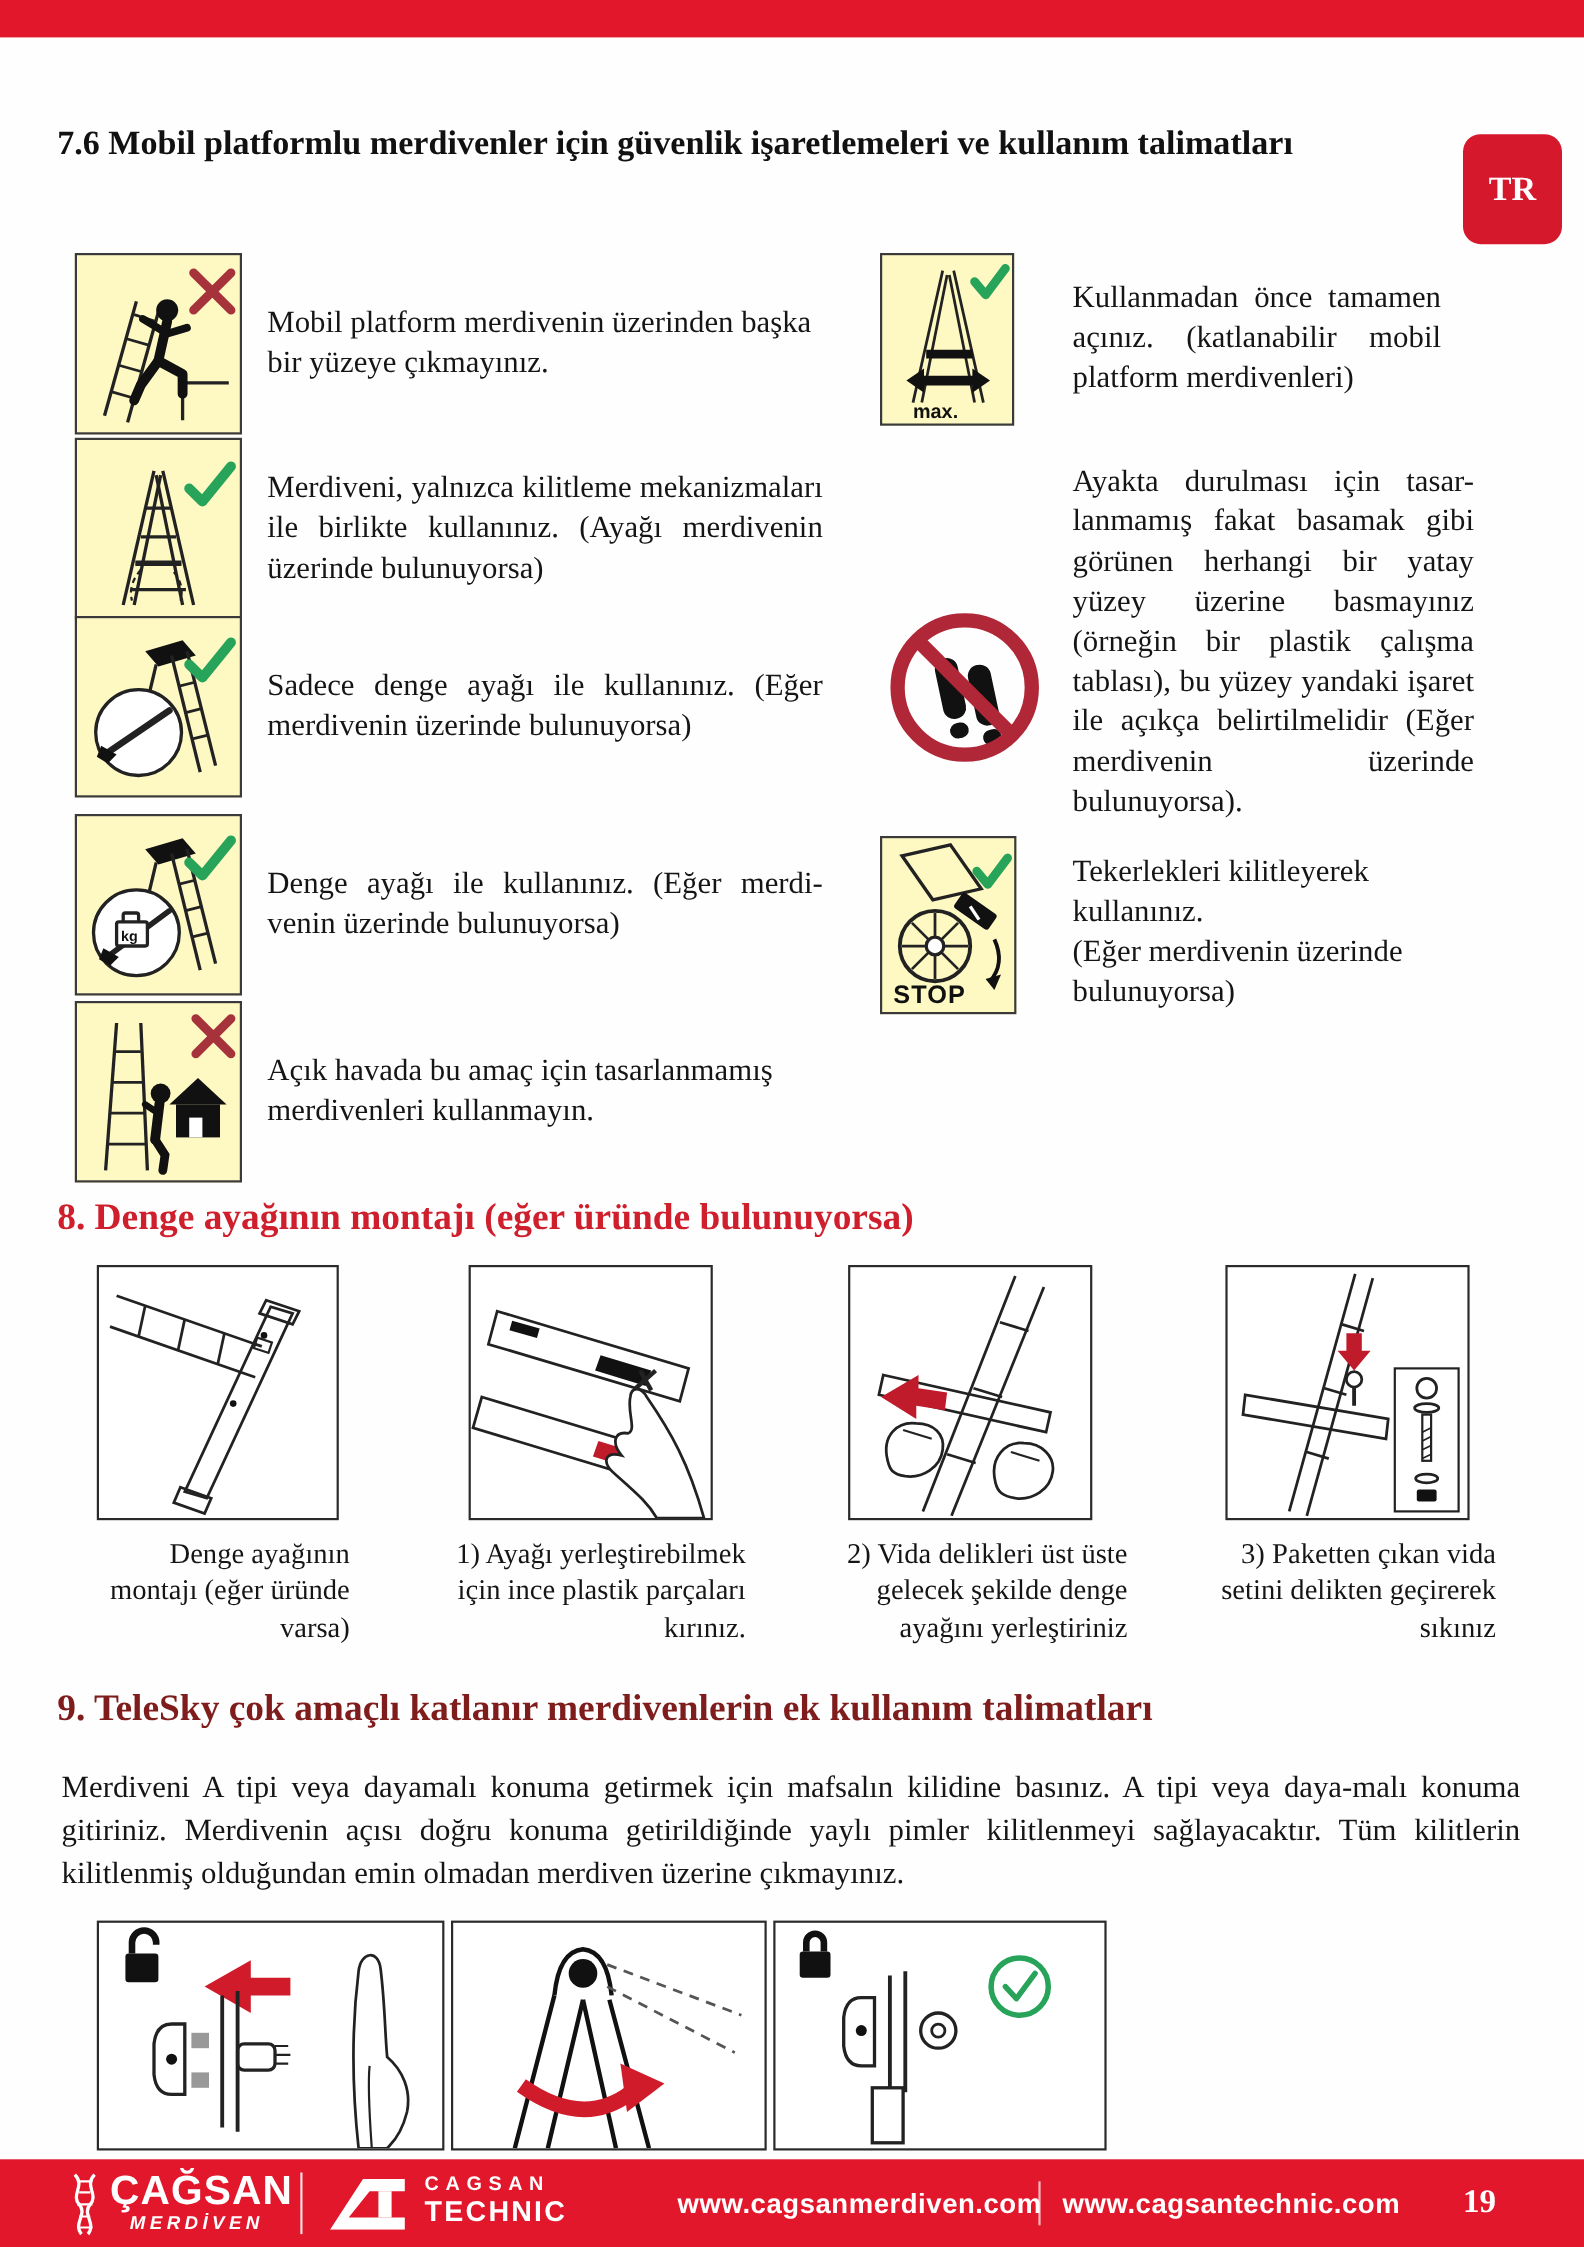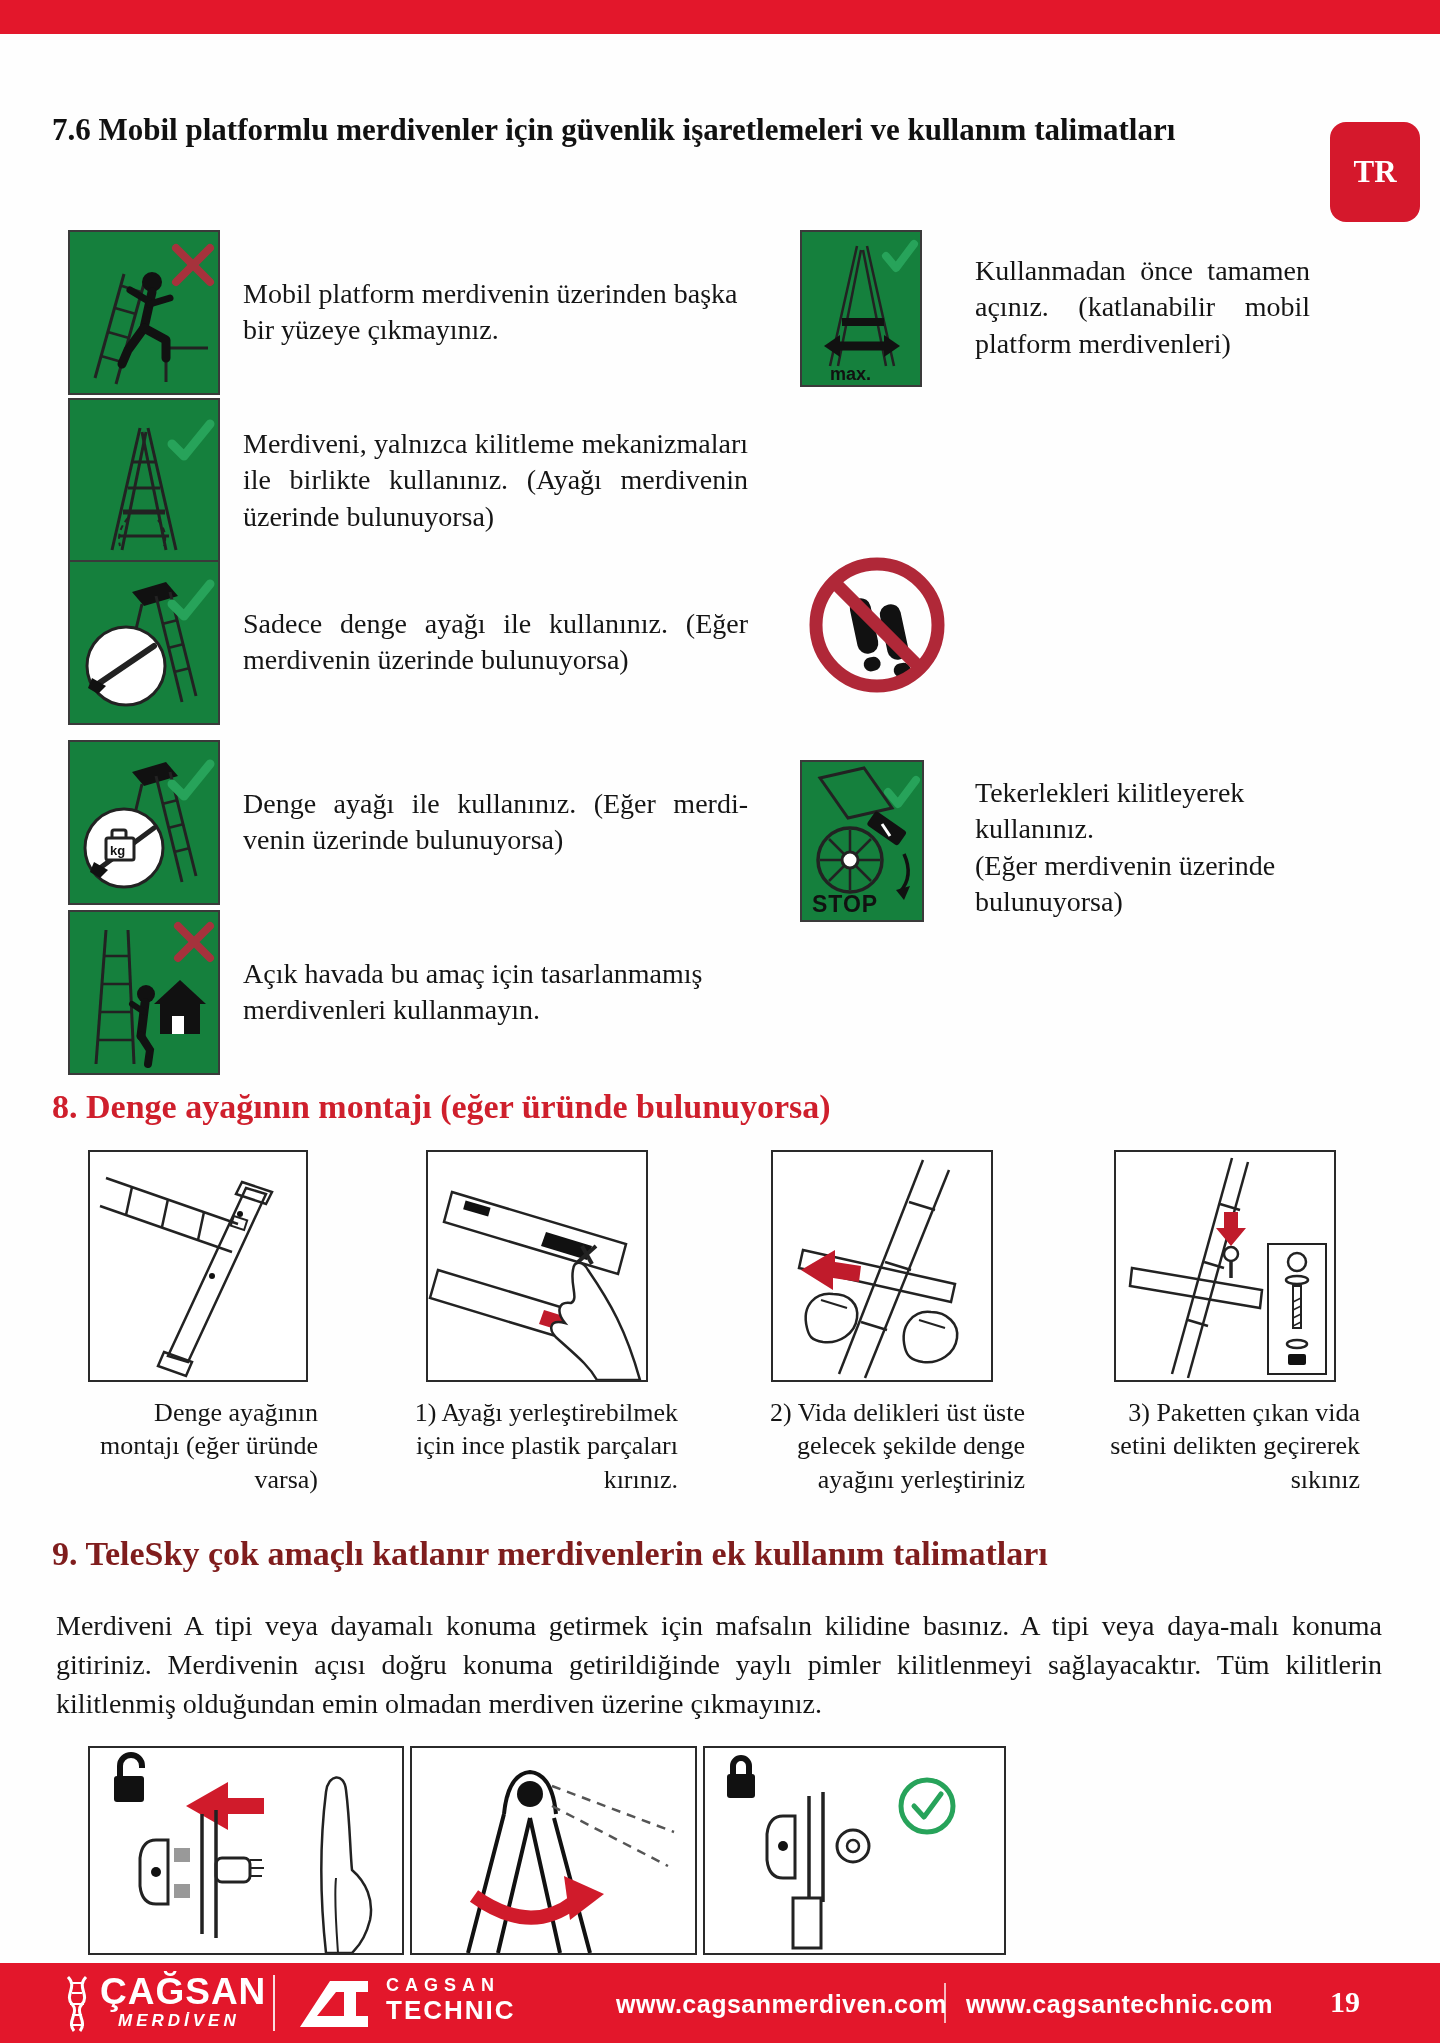--- a/index.html
+++ b/index.html
@@ -3,21 +3,21 @@
 <meta charset="utf-8">
 <style>
   html,body{margin:0;padding:0;background:#888;}
   .page{position:relative;width:1440px;height:2043px;background:#fefefe;margin:0 auto;
         font-family:"Liberation Serif",serif;color:#151515;overflow:hidden;}
   .abs{position:absolute;}
   .topbar{left:0;top:0;width:1440px;height:34px;}
   .title{left:52px;top:112px;width:1260px;font-size:31px;font-weight:bold;color:#111;}
   .langtab{left:1330px;top:122px;width:90px;height:100px;display:flex;align-items:center;justify-content:center;
            color:#fff;font-size:31px;font-weight:bold;border-radius:16px;}
-  .iconbox{background:#15803d;border:2px solid #3a3a3a;box-sizing:border-box;}
+  .iconbox{background:#fef9c3;border:2px solid #3a3a3a;box-sizing:border-box;}
   .itext{font-size:28px;line-height:1.30;}
   .just{text-align:justify;}
   .pre{white-space:pre-line;}
   .sechead{font-size:34px;font-weight:bold;font-family:"Liberation Serif",serif;}
   .figframe{background:#fff;border:2px solid #2a2a2a;box-sizing:border-box;}
   .caption{font-size:26px;line-height:1.28;text-align:right;}
   .para{font-size:28px;line-height:1.40;text-align:justify;}
   .footer{left:0;top:1963px;width:1440px;height:80px;display:block;color:#fff;}
   .f-sans{font-family:"Liberation Sans",sans-serif;}
   .url{font-size:25px;font-weight:bold;letter-spacing:.5px;}
@@ -168,20 +168,21 @@
         <rect x="54" y="108" width="17" height="14" rx="7" fill="#111"></rect>
       </g>
       <g transform="rotate(-12 92 84)">
         <rect x="82" y="54" width="21" height="56" rx="10" fill="#111"></rect>
         <rect x="84" y="114" width="17" height="14" rx="7" fill="#111"></rect>
       </g>
       <circle cx="75" cy="75" r="61" fill="none" stroke="#b02838" stroke-width="13"></circle>
       <line x1="33" y1="33" x2="117" y2="117" stroke="#b02838" stroke-width="13"></line>
     </svg>
   </div>
+  <div class="abs itext just" style="left:975px;top:420px;width:365px">Ayakta durulması için tasar-lanmamış fakat basamak gibi görünen herhangi bir yatay yüzey üzerine basmayınız (örneğin bir plastik çalışma tablası), bu yüzey yandaki işaret ile açıkça belirtilmelidir (Eğer merdivenin üzerinde bulunuyorsa).</div>
 
   <div class="abs iconbox" style="left:800px;top:760px;width:124px;height:162px">
     <svg width="120" height="158" viewBox="0 0 120 158">
       <polygon points="18,16 62,6 90,46 46,56" fill="none" stroke="#222" stroke-width="3"></polygon>
       <circle cx="48" cy="98" r="32" fill="none" stroke="#222" stroke-width="3.5"></circle>
       <g stroke="#222" stroke-width="2.5">
         <line x1="48" y1="68" x2="48" y2="128"></line>
         <line x1="18" y1="98" x2="78" y2="98"></line>
         <line x1="27" y1="77" x2="69" y2="119"></line>
         <line x1="69" y1="77" x2="27" y2="119"></line>

